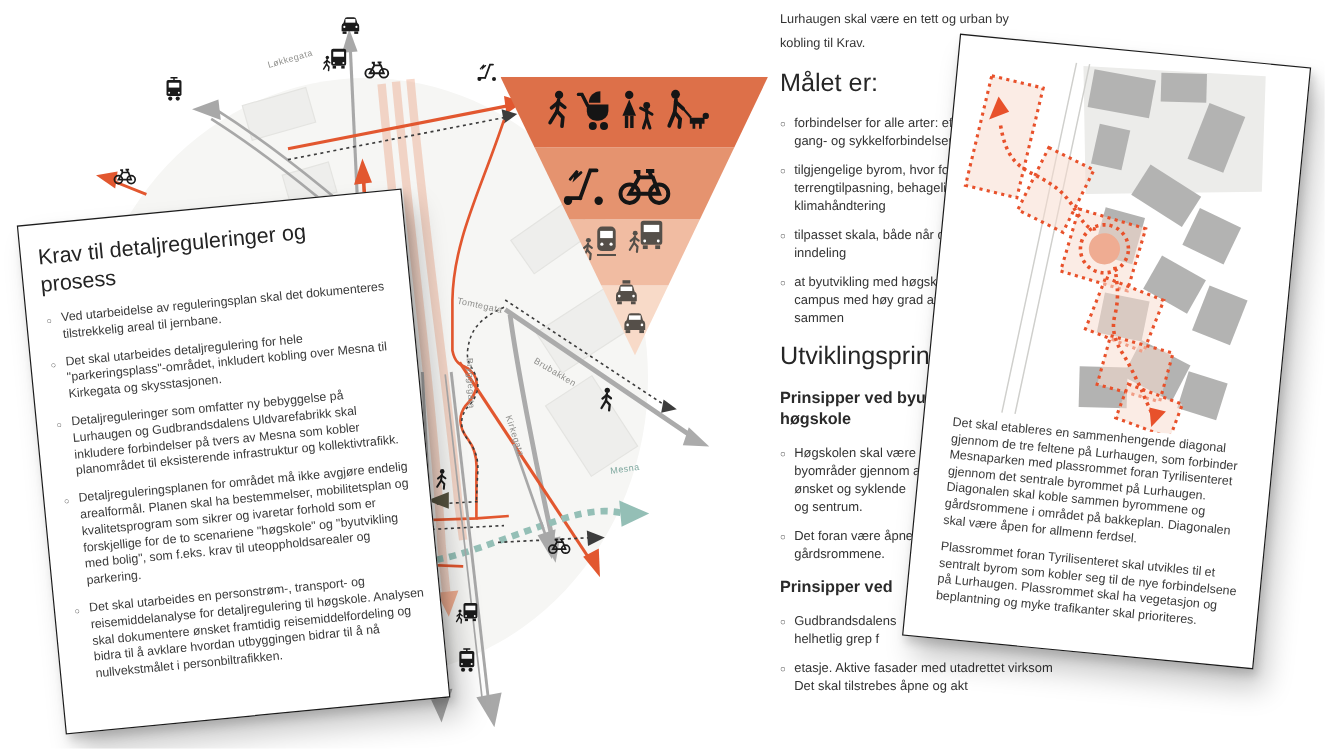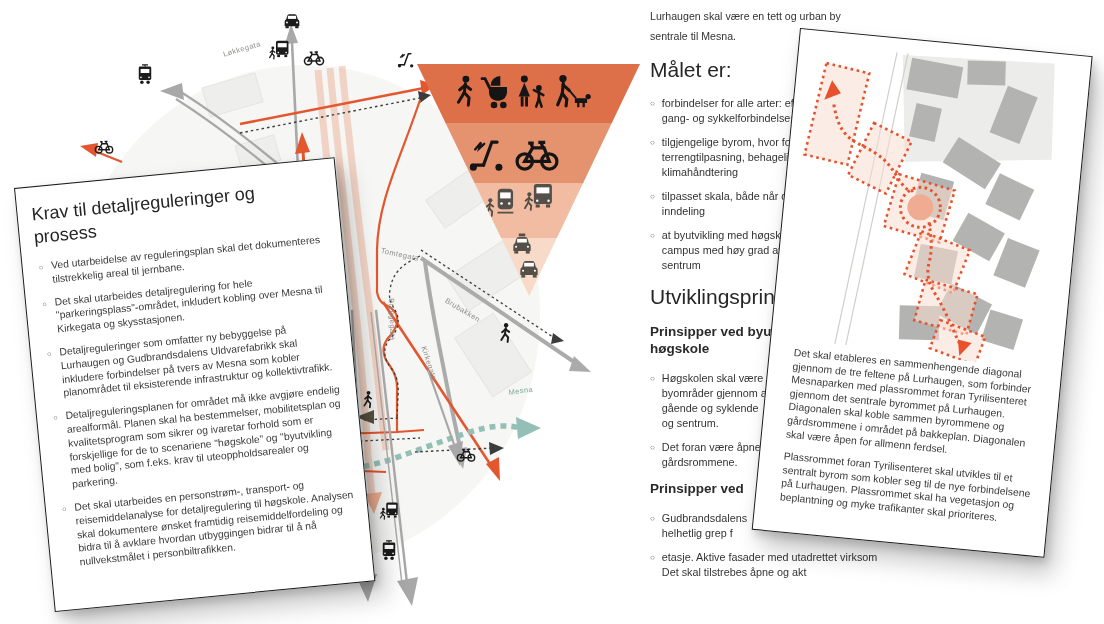--- a/index.html
+++ b/index.html
@@ -423,21 +423,21 @@
           <rect x="4.9" y="17.6" width="3.6" height="2.3"></rect>
           <rect x="15.5" y="17.6" width="3.6" height="2.3"></rect>
           <circle cx="6.5" cy="13.6" r="1" fill="#fff"></circle>
           <circle cx="17.5" cy="13.6" r="1" fill="#fff"></circle>
         </svg>
       </i>
   </div>
 
   <div class="mid-col" id="mid-col">
       <div class="mc-intro">Lurhaugen skal være en tett og urban by</div>
-      <div class="mc-intro">sentrale til Mesna.</div>
+      <div class="mc-intro">kobling til Krav.</div>
       <div class="mc-h2">Målet er:</div>
       <div class="mc-bullet">
         <span class="bm">○</span>
         <div class="bl">
           <div class="bl-line">forbindelser for alle arter: effektive</div>
           <div class="bl-line">gang- og sykkelforbindelser og øk</div>
         </div>
       </div>
       <div class="mc-bullet">
         <span class="bm">○</span>
@@ -452,34 +452,34 @@
         <div class="bl">
           <div class="bl-line">tilpasset skala, både når det gj</div>
           <div class="bl-line">inndeling</div>
         </div>
       </div>
       <div class="mc-bullet">
         <span class="bm">○</span>
         <div class="bl">
           <div class="bl-line">at byutvikling med høgskole</div>
           <div class="bl-line">campus med høy grad av sa</div>
-          <div class="bl-line">sentrum</div>
+          <div class="bl-line">sammen</div>
         </div>
       </div>
       <div class="mc-h2">Utviklingsprinsi</div>
       <div class="mc-h3">
         <div class="mc-h3-line">Prinsipper ved byu</div>
         <div class="mc-h3-line">høgskole</div>
       </div>
       <div class="mc-bullet">
         <span class="bm">○</span>
         <div class="bl">
           <div class="bl-line">Høgskolen skal være k</div>
           <div class="bl-line">byområder gjennom a</div>
-          <div class="bl-line">gående og syklende</div>
+          <div class="bl-line">ønsket og syklende</div>
           <div class="bl-line">og sentrum.</div>
         </div>
       </div>
       <div class="mc-bullet">
         <span class="bm">○</span>
         <div class="bl">
           <div class="bl-line">Det foran være åpne</div>
           <div class="bl-line">gårdsrommene.</div>
         </div>
       </div>

